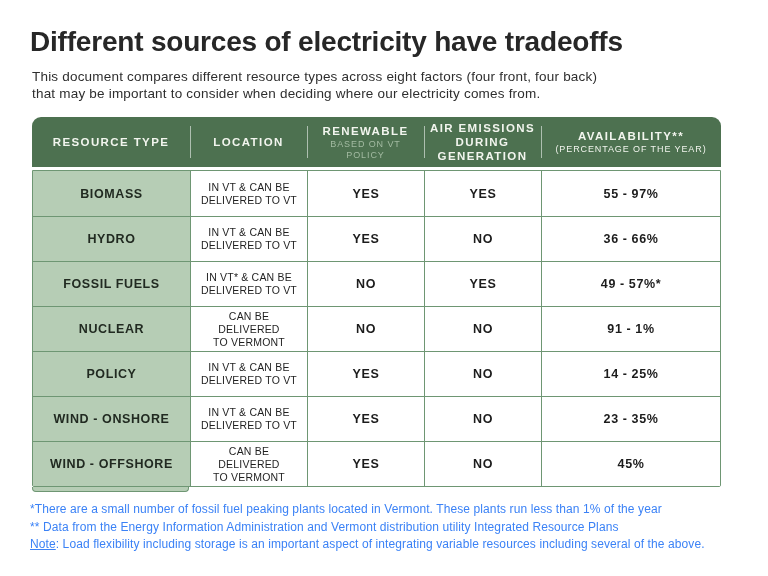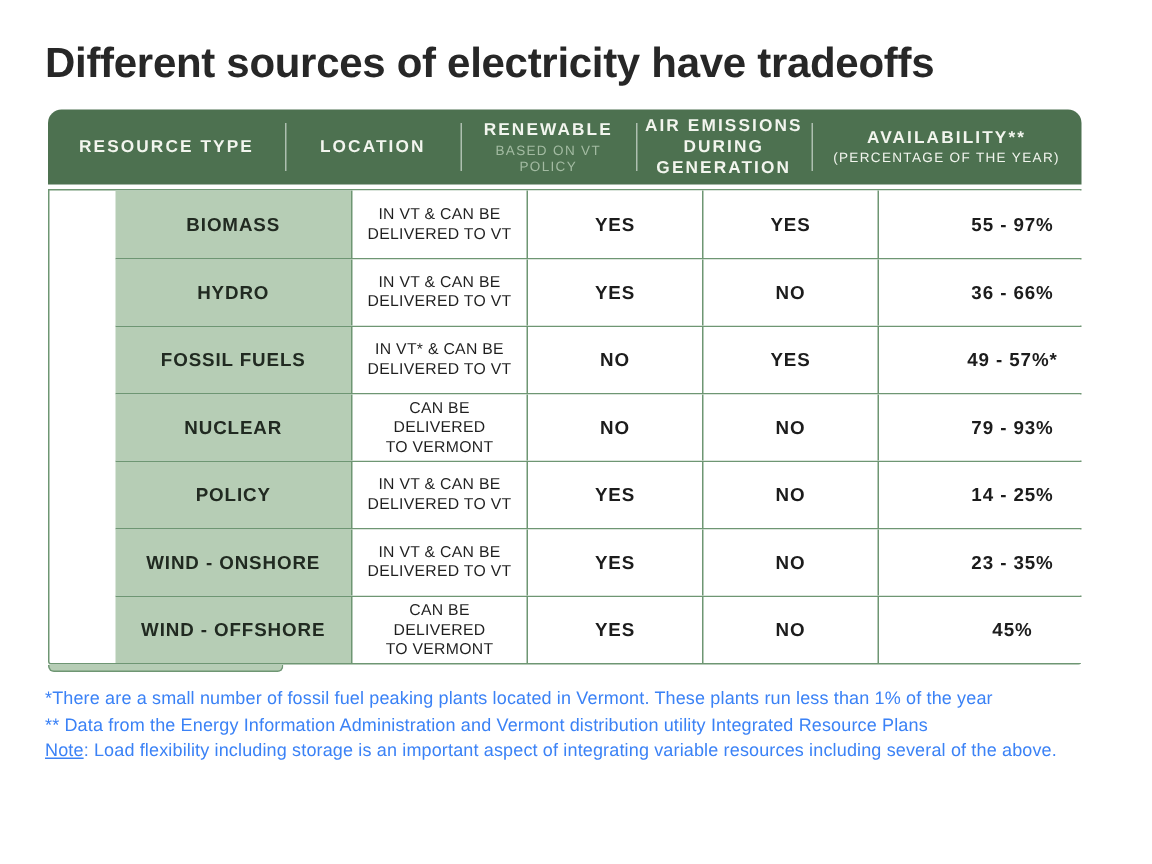--- a/index.html
+++ b/index.html
@@ -75,21 +75,20 @@
     font-size:9px;
     letter-spacing:0.9px;
     line-height:11px;
     margin-top:1px;
     color:var(--header-text);
   }
   .th-sub.muted{color:var(--header-subtext-muted);}
   .tbody{
     border:1px solid var(--border-green);
     border-radius:0 0 2px 2px;
-    padding-left:44px;
   }
   .tr{
     display:grid;
     grid-template-columns:157px 117px 117px 117px 179px;
     height:45px;
   }
   .tr + .tr{border-top:1px solid var(--border-green);}
   .td{
     display:flex;
     align-items:center;
@@ -136,20 +135,22 @@
     letter-spacing:0.1px;
   }
   .note-label{text-decoration:underline;}
 </style>
 </head>
 <body>
 
 <div class="page">
 
   <h1 class="title">Different sources of electricity have tradeoffs</h1>
+  <p class="subtitle">This document compares different resource types across eight factors (four front, four back)
+that may be important to consider when deciding where our electricity comes from.</p>
 
   <div class="table">
 
     <div class="thead">
       <div class="th">
         <div class="th-label">RESOURCE TYPE</div>
       </div>
       <div class="th">
         <div class="th-label">LOCATION</div>
       </div>
@@ -196,21 +197,21 @@
         <div class="td c-yesno">YES</div>
         <div class="td c-availability">49 - 57%*</div>
       </div>
 
       <div class="tr">
         <div class="td c-resource">NUCLEAR</div>
         <div class="td c-location">CAN BE DELIVERED
 TO VERMONT</div>
         <div class="td c-yesno">NO</div>
         <div class="td c-yesno">NO</div>
-        <div class="td c-availability">79 - 93%</div>
+        <div class="td c-availability">91 - 1%</div>
       </div>
 
       <div class="tr">
         <div class="td c-resource">POLICY</div>
         <div class="td c-location">IN VT &amp; CAN BE
 DELIVERED TO VT</div>
         <div class="td c-yesno">YES</div>
         <div class="td c-yesno">NO</div>
         <div class="td c-availability">14 - 25%</div>
       </div>

